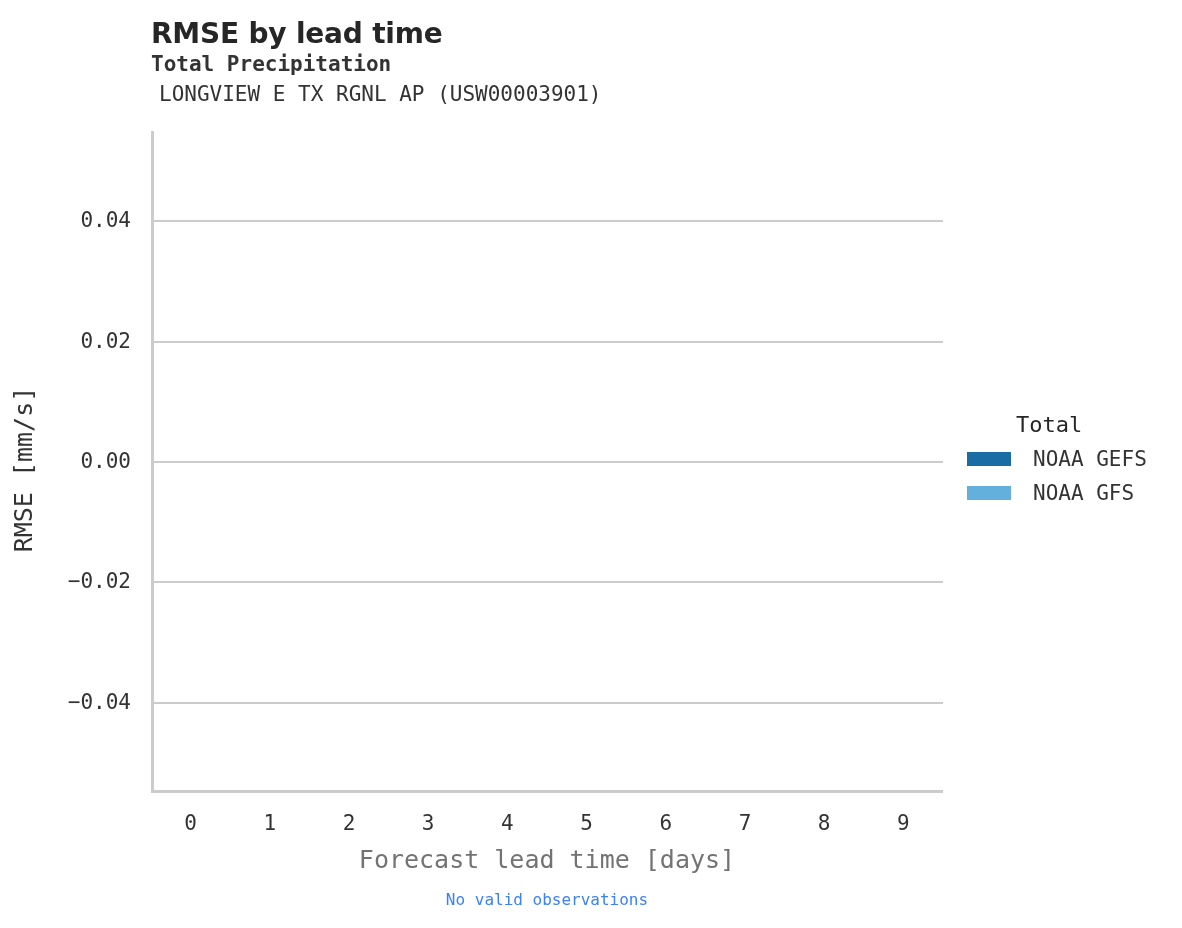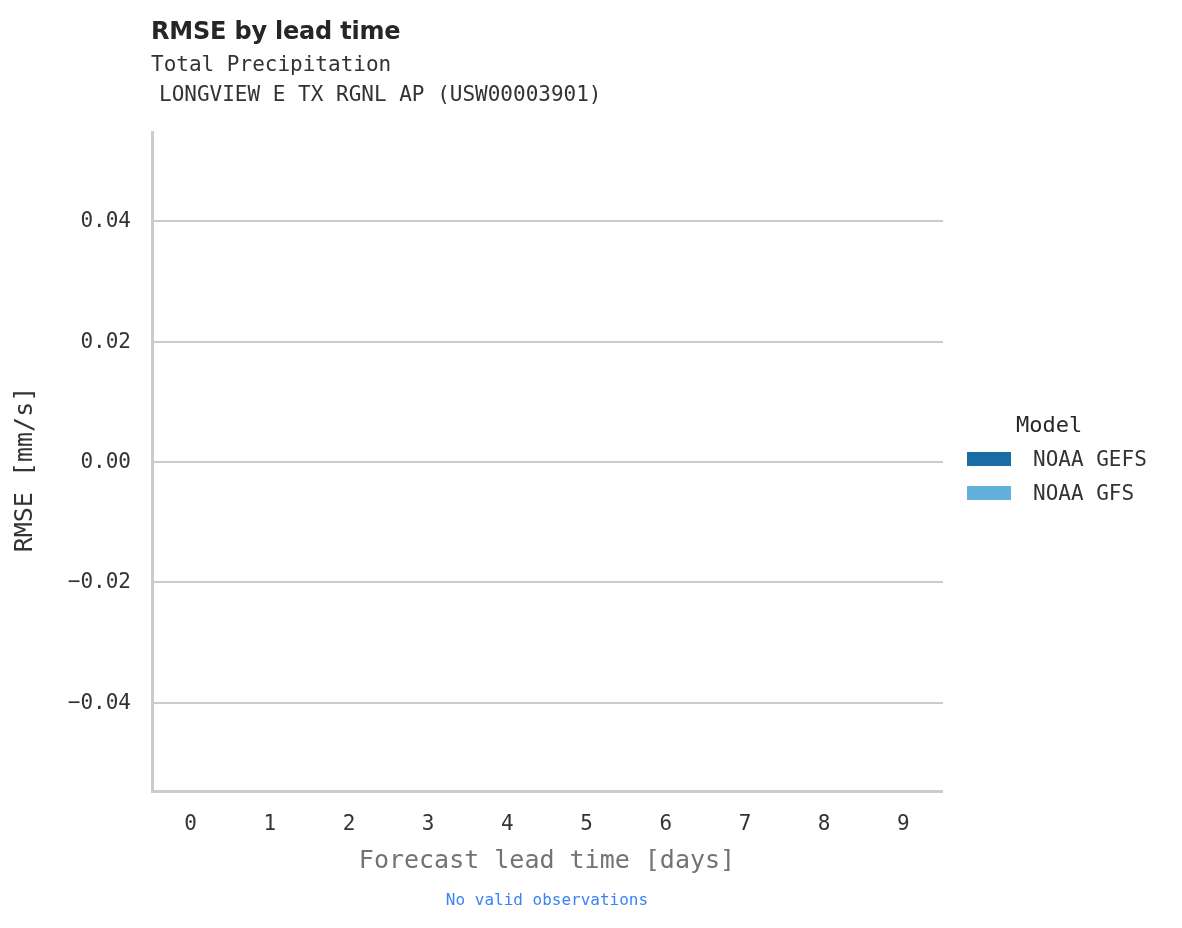--- a/index.html
+++ b/index.html
@@ -16,33 +16,34 @@
     -webkit-font-smoothing: antialiased;
   }
 
   
   #chart-title {
     position: absolute;
     left: 151px;
     top: 17px;
     font-family: "DejaVu Sans", sans-serif;
     font-weight: bold;
-    font-size: 24px;
+    font-size: 28px;
     color: #262626;
     white-space: nowrap;
     letter-spacing: -0.2px;
   }
   #chart-subtitle-1 {
     position: absolute;
     left: 151px;
     top: 52px;
     font-family: "DejaVu Sans Mono", monospace;
     font-size: 21px;
     color: #333333;
     white-space: nowrap;
+    font-weight: bold;
   }
   #chart-subtitle-2 {
     position: absolute;
     left: 159px;
     top: 82px;
     font-family: "DejaVu Sans Mono", monospace;
     font-size: 21px;
     color: #333333;
     white-space: nowrap;
   }
@@ -227,21 +228,21 @@
     <div class="xtick" style="left: 824.2px;">8</div>
     <div class="xtick" style="left: 903.4px;">9</div>
   </div>
 
 <div id="xaxis-title">Forecast lead time [days]</div>
 <div id="yaxis-title">RMSE [mm/s]</div>
 
 <div id="caption">No valid observations</div>
 
 <div id="legend">
-  <div id="legend-title">Model</div>
+  <div id="legend-title">Total</div>
   <div id="legend-items">
       <div class="legend-row" style="top: 34px;">
         <span class="legend-swatch" style="background: rgb(26, 108, 164);"></span>
         <span class="legend-label">NOAA GEFS</span>
       </div>
       <div class="legend-row" style="top: 68px;">
         <span class="legend-swatch" style="background: rgb(100, 176, 220);"></span>
         <span class="legend-label">NOAA GFS</span>
       </div>
     </div>

